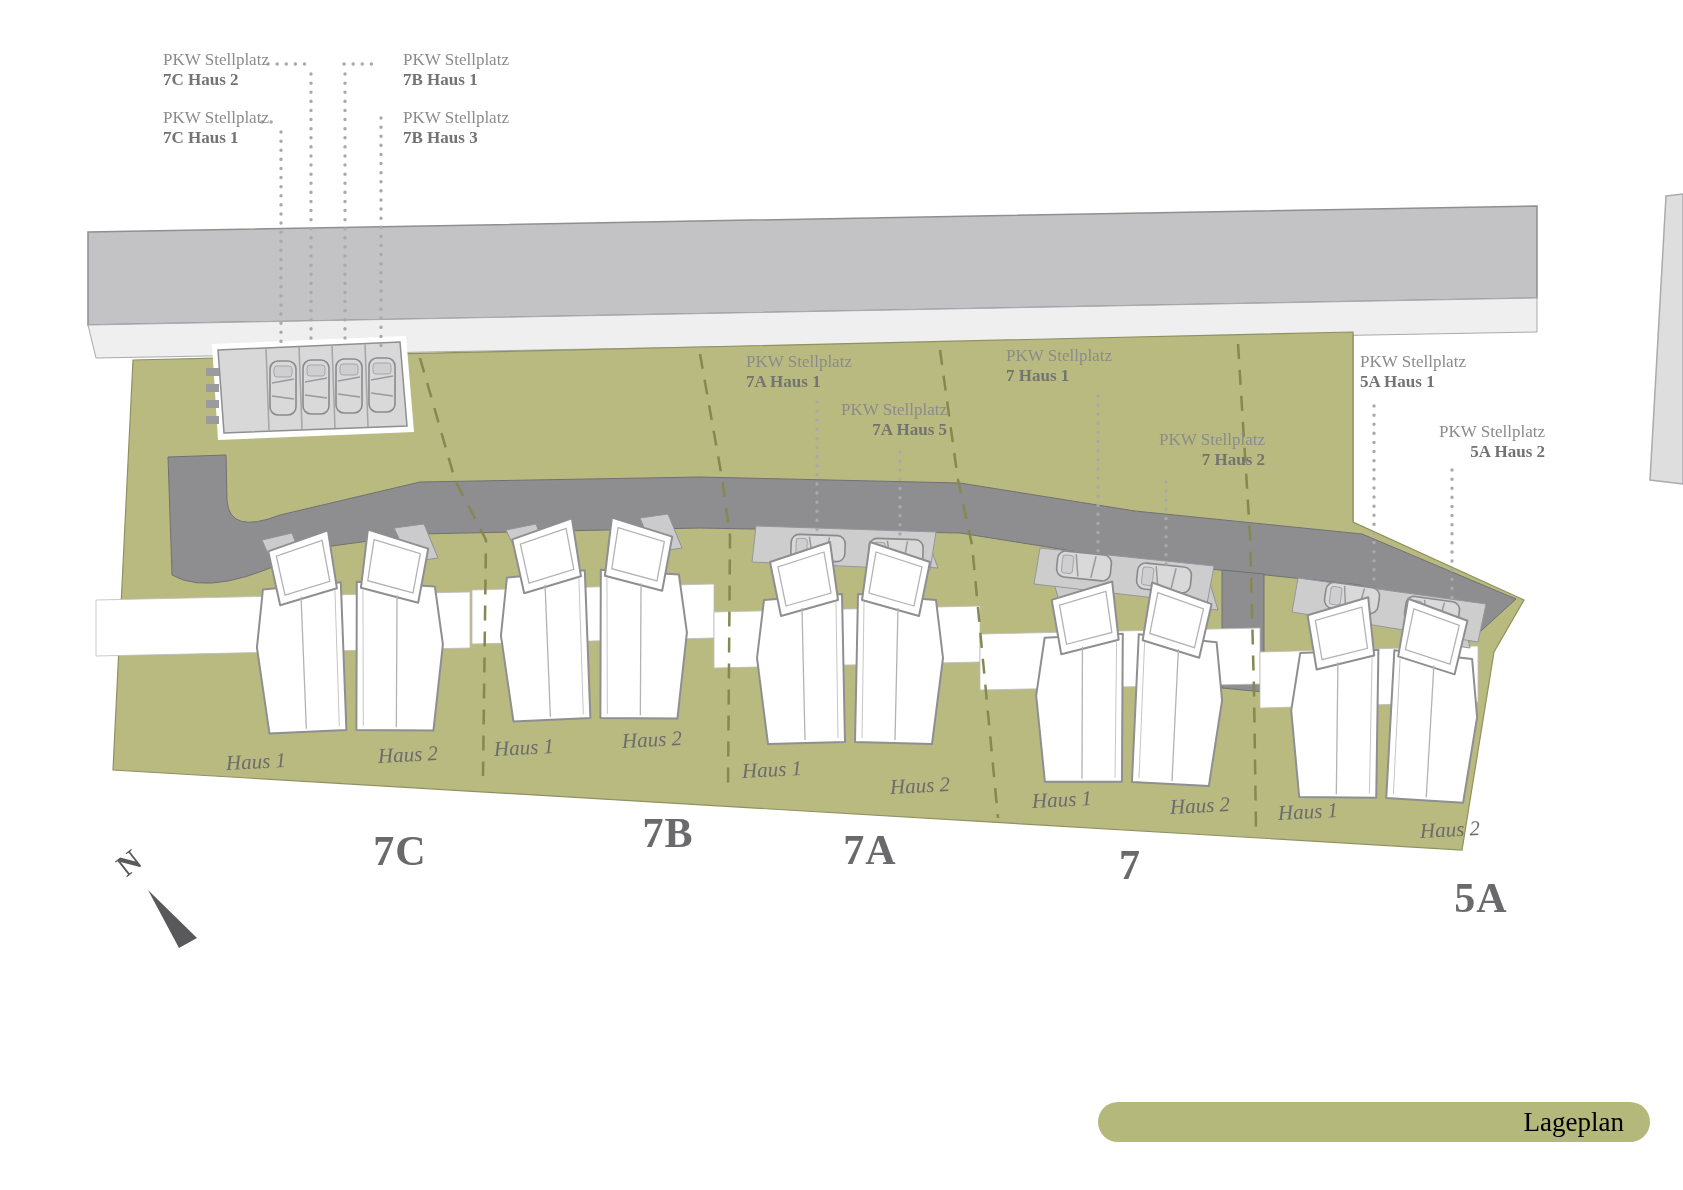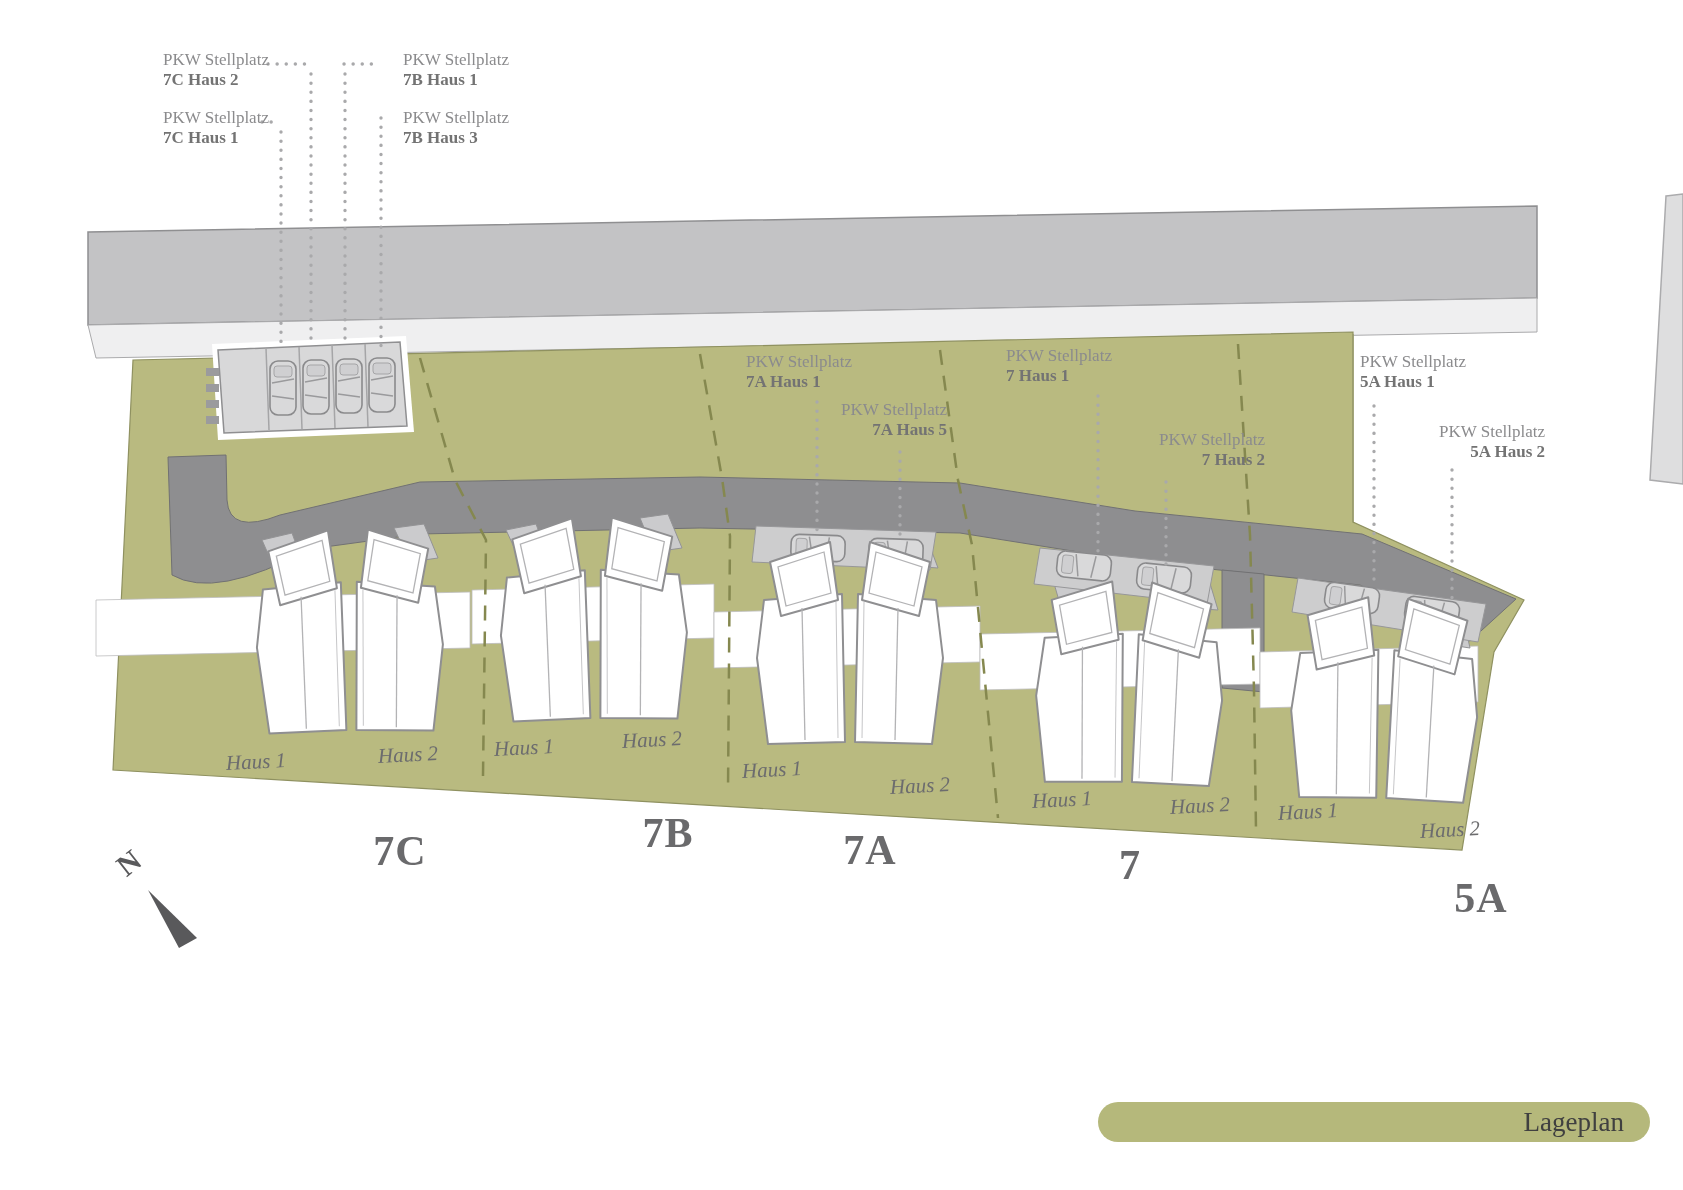--- a/index.html
+++ b/index.html
@@ -11,21 +11,21 @@
   
   .pkw{position:absolute;font-size:17px;line-height:20px;color:#8b8b8d;white-space:nowrap;}
   .pkw .l2{font-weight:bold;color:#737373;}
   .pkw.alignR{text-align:right;}
   .haus{position:absolute;font-style:italic;font-size:21px;color:#6c6c6e;white-space:nowrap;
         transform:translate(-50%,-50%) rotate(-3deg);}
   .plotnum{position:absolute;font-weight:bold;font-size:42px;color:#6a6a6c;white-space:nowrap;
         transform:translate(-50%,-50%);letter-spacing:1px;}
   .badge{position:absolute;left:1098px;top:1102px;width:552px;height:40px;border-radius:21px;
         background:#b5b87b;}
-  .badge span{position:absolute;right:26px;top:0;line-height:40px;font-size:27px;color:#404040;text-align:center;}
+  .badge span{position:absolute;right:26px;top:0;line-height:40px;font-size:27px;color:#000000;text-align:center;}
   .north-n{position:absolute;left:118px;top:846px;font-size:30px;font-weight:bold;color:#5a5a5c;
         transform:rotate(-38deg);}
 </style>
 </head>
 <body>
 
 <div id="stage">
 
 <svg id="plan-svg" width="1683" height="1190" viewBox="0 0 1683 1190">
   <defs>

